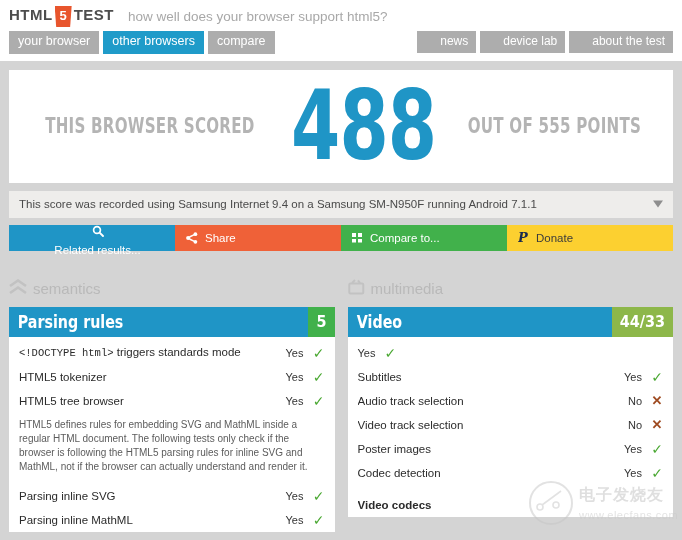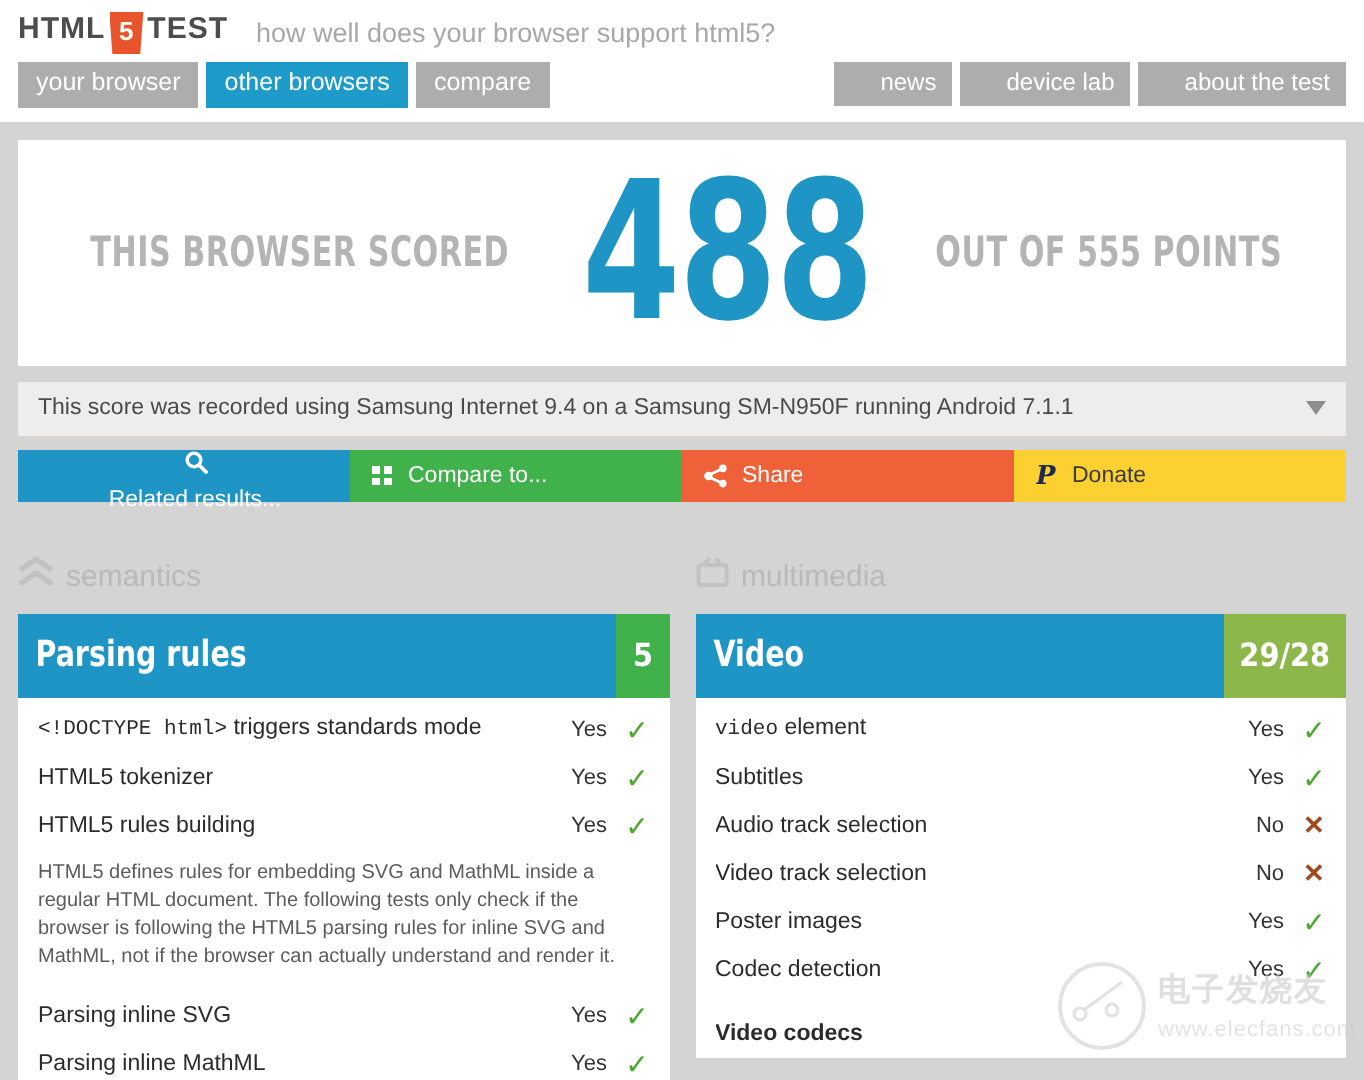--- a/index.html
+++ b/index.html
@@ -116,21 +116,21 @@
 
   .cat-head {
     display: flex; align-items: center; gap: 6px;
     margin-bottom: 8px; height: 20px;
   }
   .cat-name {
     font-size: 15px; color: #b9b9b9; font-weight: normal;
   }
 
   .sec-head {
-    background: #1f95c6; height: 42px;
+    background: #1f95c6; height: 30px;
     display: flex; align-items: center; justify-content: space-between;
   }
   .sec-title {
     font-family: "DejaVu Sans Condensed", "Liberation Sans Narrow", "Liberation Sans", sans-serif;
     font-weight: bold; font-size: 18px; color: #fff;
     padding-left: 10px;
     transform: scaleX(.88); transform-origin: left center;
     white-space: nowrap;
   }
   .sec-score {
@@ -229,43 +229,43 @@
   <div class="actionbar">
     <div class="action a-related">
       <span class="ico">
         <svg width="12" height="12" viewBox="0 0 12 12">
             <circle cx="5" cy="5" r="3.4" fill="none" stroke="#fff" stroke-width="1.7"></circle>
             <line x1="7.6" y1="7.6" x2="11" y2="11" stroke="#fff" stroke-width="1.9" stroke-linecap="round"></line>
           </svg>
       </span>
       <span>Related results...</span>
     </div>
-    <div class="action a-compare">
-      <span class="ico">
-        <svg width="11" height="11" viewBox="0 0 11 11">
-            <rect x="0" y="1" width="4" height="4" fill="#fff"></rect>
-            <rect x="6" y="1" width="4" height="4" fill="#fff"></rect>
-            <rect x="0" y="7" width="4" height="3.5" fill="#fff"></rect>
-            <rect x="6" y="7" width="4" height="3.5" fill="#fff"></rect>
-          </svg>
-      </span>
-      <span>Compare to...</span>
-    </div>
     <div class="action a-share">
       <span class="ico">
         <svg width="12" height="12" viewBox="0 0 12 12">
             <circle cx="9.4" cy="2.2" r="1.9" fill="#fff"></circle>
             <circle cx="9.4" cy="9.8" r="1.9" fill="#fff"></circle>
             <circle cx="2.2" cy="6" r="2.1" fill="#fff"></circle>
             <line x1="3.4" y1="5" x2="8.4" y2="2.7" stroke="#fff" stroke-width="1.4"></line>
             <line x1="3.4" y1="7" x2="8.4" y2="9.3" stroke="#fff" stroke-width="1.4"></line>
           </svg>
       </span>
       <span>Share</span>
     </div>
+    <div class="action a-compare">
+      <span class="ico">
+        <svg width="11" height="11" viewBox="0 0 11 11">
+            <rect x="0" y="1" width="4" height="4" fill="#fff"></rect>
+            <rect x="6" y="1" width="4" height="4" fill="#fff"></rect>
+            <rect x="0" y="7" width="4" height="3.5" fill="#fff"></rect>
+            <rect x="6" y="7" width="4" height="3.5" fill="#fff"></rect>
+          </svg>
+      </span>
+      <span>Compare to...</span>
+    </div>
     <div class="action a-donate">
       <span class="ico">
         <svg width="11" height="13" viewBox="0 0 11 13">
             <text x="0" y="11" font-family="DejaVu Serif, serif" font-size="13" font-weight="bold" font-style="italic" fill="#1b2a4e">P</text>
           </svg>
       </span>
       <span>Donate</span>
     </div>
   </div>
 
@@ -292,21 +292,21 @@
           <span class="rname"><span class="mono">&lt;!DOCTYPE html&gt;</span><span> triggers standards mode</span></span>
           <span class="rval">Yes</span>
           <span class="tick">✓</span>
         </div>
         <div class="row">
           <span class="rname">HTML5 tokenizer</span>
           <span class="rval">Yes</span>
           <span class="tick">✓</span>
         </div>
         <div class="row">
-          <span class="rname">HTML5 rules building</span>
+          <span class="rname">HTML5 tree browser</span>
           <span class="rval">Yes</span>
           <span class="tick">✓</span>
         </div>
         <div class="note">HTML5 defines rules for embedding SVG and MathML inside a regular HTML document. The following tests only check if the browser is following the HTML5 parsing rules for inline SVG and MathML, not if the browser can actually understand and render it.</div>
         <div class="row">
           <span class="rname">Parsing inline SVG</span>
           <span class="rval">Yes</span>
           <span class="tick">✓</span>
         </div>
         <div class="row">
@@ -324,26 +324,25 @@
               <rect x="1.3" y="4.5" width="14" height="10" rx="1.2" fill="none" stroke="#c2c2c2" stroke-width="2"></rect>
               <line x1="4" y1="4" x2="7" y2="1" stroke="#c2c2c2" stroke-width="2"></line>
               <line x1="12" y1="4" x2="10" y2="1.4" stroke="#c2c2c2" stroke-width="2"></line>
             </svg>
         </span>
         <span class="cat-name">multimedia</span>
       </div>
 
       <div class="sec-head">
         <span class="sec-title">Video</span>
-        <span class="sec-score olive">29/28</span>
+        <span class="sec-score olive">44/33</span>
       </div>
 
       <div class="tbl">
         <div class="row">
-          <span class="rname"><span class="mono">video</span><span> element</span></span>
           <span class="rval">Yes</span>
           <span class="tick">✓</span>
         </div>
         <div class="row">
           <span class="rname">Subtitles</span>
           <span class="rval">Yes</span>
           <span class="tick">✓</span>
         </div>
         <div class="row">
           <span class="rname">Audio track selection</span>

